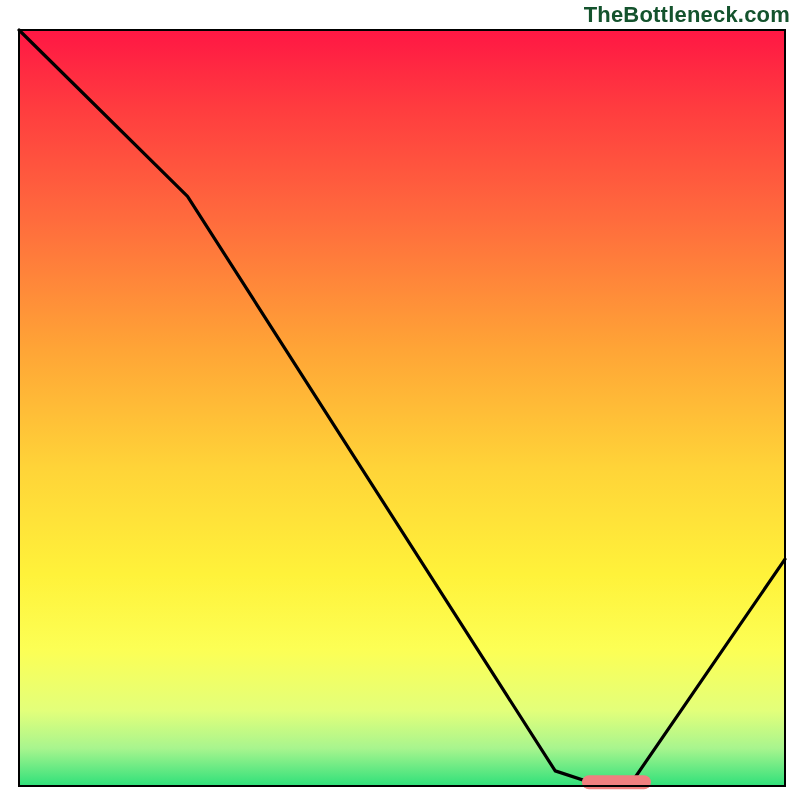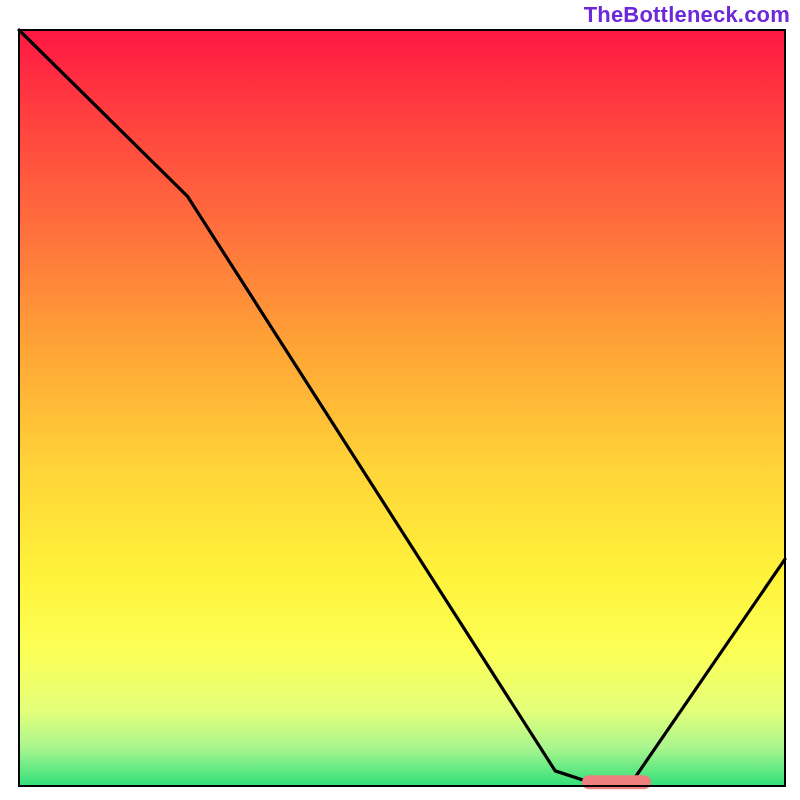--- a/index.html
+++ b/index.html
@@ -15,21 +15,21 @@
     position: relative;
     width: 800px;
     height: 800px;
   }
   #watermark {
     position: absolute;
     top: 2px;
     right: 10px;
     font-size: 22px;
     font-weight: 600;
-    color: #6d28d9;
+    color: #14532d;
     letter-spacing: 0.2px;
     user-select: none;
   }
   #plot {
     position: absolute;
     inset: 0;
   }
   #plot svg {
     display: block;
   }

